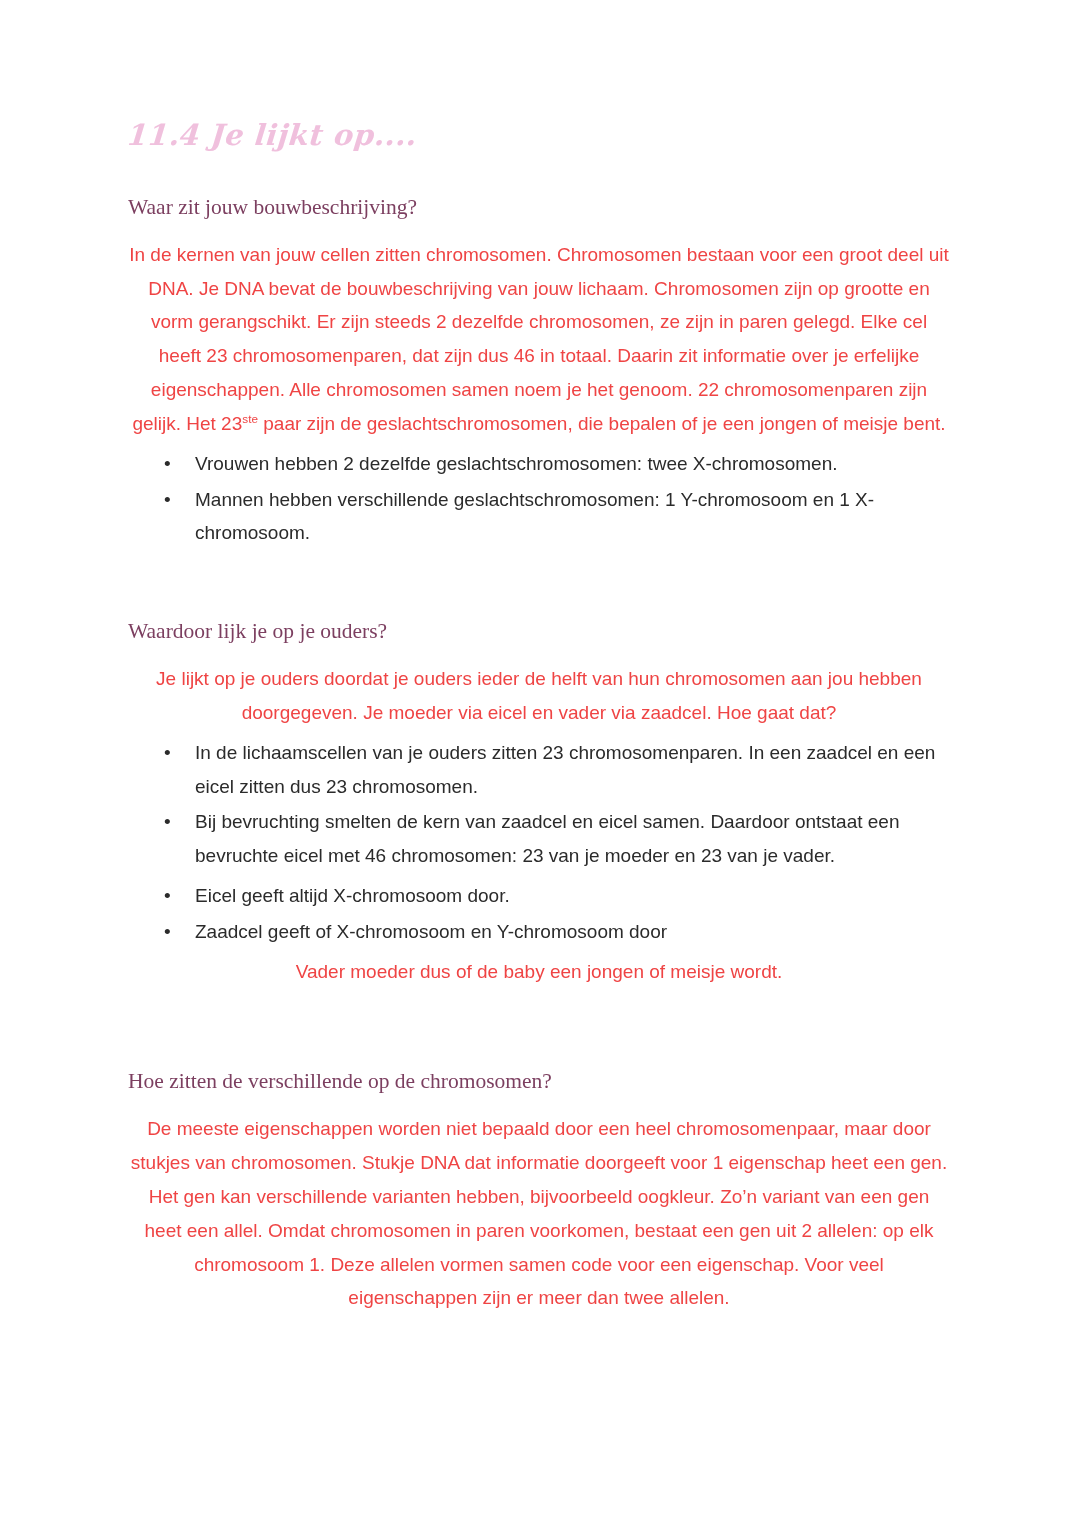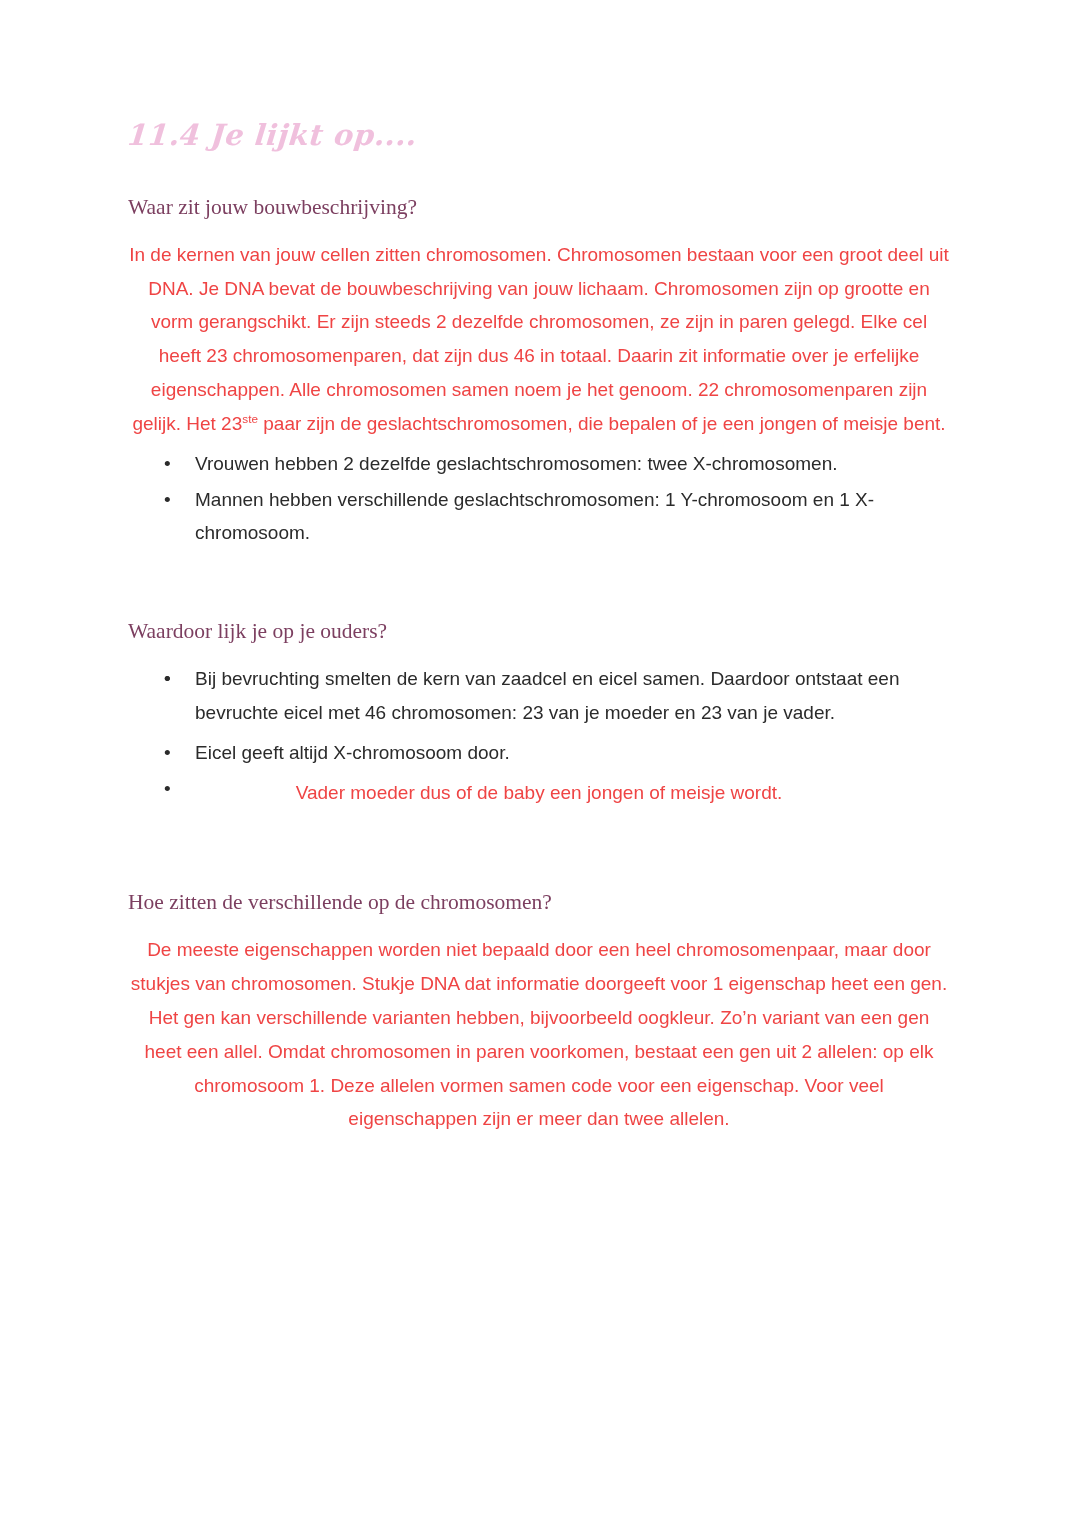--- a/index.html
+++ b/index.html
@@ -116,30 +116,31 @@
         <li><span class="bullet-dot">•</span><span>Vrouwen hebben 2 dezelfde geslachtschromosomen: twee X-chromosomen.</span></li>
         <li><span class="bullet-dot">•</span><span>Mannen hebben verschillende geslachtschromosomen: 1 Y-chromosoom en 1 X-chromosoom.</span></li>
       </ul>
     </div>
 
     <div class="gap-lg"></div>
 
     <div>
       <h2 class="section-heading">Waardoor lijk je op je ouders?</h2>
 
+      <p class="body-text">Je lijkt op je ouders doordat je ouders ieder de helft van hun chromosomen aan jou hebben doorgegeven. Je moeder via eicel en vader via zaadcel. Hoe gaat dat?</p>
 
       <ul class="bullet-list">
-        <li><span class="bullet-dot">•</span></li>
+        <li><span class="bullet-dot">•</span><span>In de lichaamscellen van je ouders zitten 23 chromosomenparen. In een zaadcel en een eicel zitten dus 23 chromosomen.</span></li>
         <li><span class="bullet-dot">•</span><span>Bij bevruchting smelten de kern van zaadcel en eicel samen. Daardoor ontstaat een bevruchte eicel met 46 chromosomen: 23 van je moeder en 23 van je vader.</span></li>
       </ul>
 
 
       <ul class="bullet-list">
         <li><span class="bullet-dot">•</span><span>Eicel geeft altijd X-chromosoom door.</span></li>
-        <li><span class="bullet-dot">•</span></li>
+        <li><span class="bullet-dot">•</span><span>Zaadcel geeft of X-chromosoom en Y-chromosoom door</span></li>
       </ul>
 
       <p class="body-text">Vader moeder dus of de baby een jongen of meisje wordt.</p>
     </div>
 
     <div class="gap-xl"></div>
 
     <div>
       <h2 class="section-heading">Hoe zitten de verschillende op de chromosomen?</h2>
 

